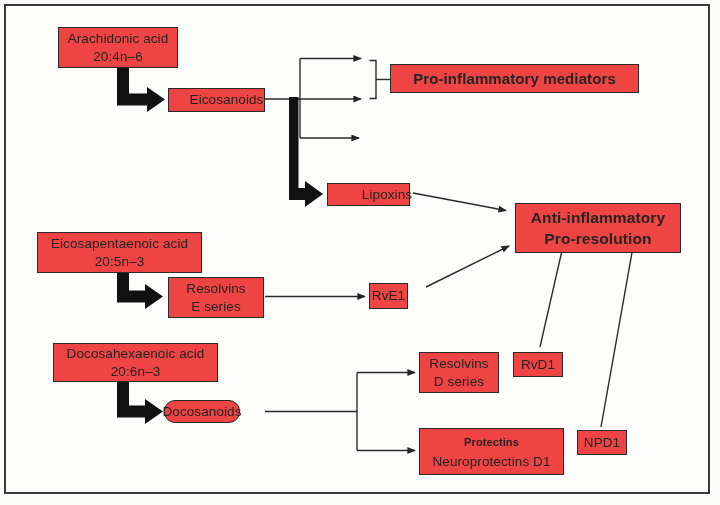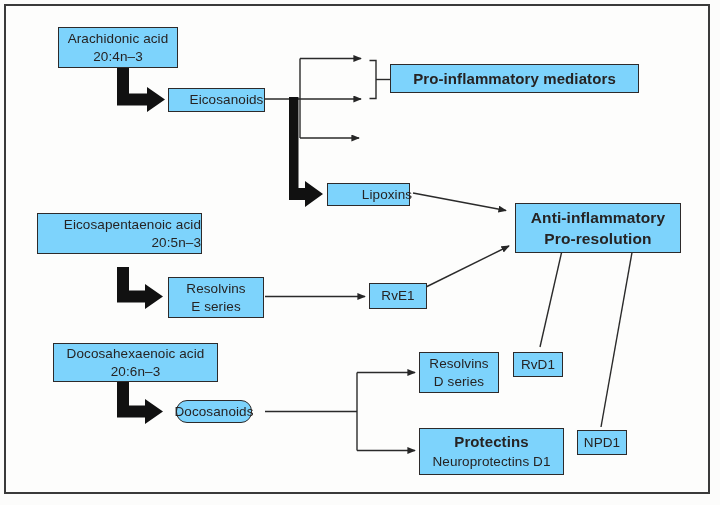--- a/index.html
+++ b/index.html
@@ -10,43 +10,43 @@
     color:#262323;
     overflow:hidden;
   }
   #frame{
     position:absolute;left:4px;top:4px;width:706px;height:490px;
     border:2px solid #3a3a3a;box-sizing:border-box;background:#fdfdfc;
   }
   #connectors{position:absolute;left:0;top:0;width:720px;height:505px;}
   .node{
     position:absolute;box-sizing:border-box;
-    border:1.7px solid #2d2a2a;background:#7dd3fc;
+    border:1.7px solid #2d2a2a;background:#ef4444;
     display:flex;flex-direction:column;justify-content:center;align-items:center;
     text-align:center;line-height:18px;font-size:13.5px;
     letter-spacing:0.1px;
   }
   .node .l{white-space:nowrap;}
   .bold{font-weight:bold;}
   
   #n-arachidonic {left:58px; top:27px; width:120px;height:41px;}
   #n-eicosanoids {left:168px;top:88px; width:97px; height:24px;padding-left:20px;}
   #n-pro        {left:390px;top:64px; width:249px;height:29px;font-size:15px;}
   #n-eets       {left:363px;top:118px;width:47px; height:39px;}
   #n-lipoxins   {left:327px;top:183px;width:83px; height:23px;padding-left:37px;}
   #n-anti       {left:515px;top:187px;width:166px;height:50px;font-size:15.5px;line-height:21px;margin-top:16px;}
-  #n-epa        {left:37px; top:213px;width:165px;height:41px;align-items:flex-end;}
+  #n-epa        {left:37px; top:232px;width:165px;height:41px;}
   #n-resolvins-e{left:168px;top:277px;width:96px; height:41px;}
-  #n-rve1       {left:369px;top:283px;width:58px; height:26px;}
+  #n-rve1       {left:369px;top:283px;width:39px; height:26px;}
   #n-dha        {left:37px; top:343px;width:165px;height:39px;margin-left:16px;}
-  #n-docosanoids{left:176px;top:400px;width:76px; height:23px;border-radius:11px;}
+  #n-docosanoids{left:164px;top:400px;width:76px; height:23px;border-radius:11px;}
   #n-resolvins-d{left:419px;top:352px;width:80px; height:41px;}
   #n-rvd1       {left:513px;top:352px;width:50px; height:25px;}
   #n-protectins {left:419px;top:428px;width:145px;height:47px;line-height:20px;}
-  #n-protectins .t1{font-size:15px;}
+  #n-protectins .t1{font-size:11px;}
   #n-npd1       {left:577px;top:430px;width:50px; height:25px;}
 </style>
 </head>
 <body>
 
 <div id="stage">
   <div id="frame"></div>
 
   <svg id="connectors" viewBox="0 0 720 505" xmlns="http://www.w3.org/2000/svg">
     <defs>
@@ -77,21 +77,21 @@
     <g fill="#111111" stroke="none">
       <path d="M117,67 L129,67 L129,93.5 L147,93.5 L147,87 L165,99.5 L147,112 L147,105.5 L117,105.5 Z"></path>
       <path d="M117,267 L129,267 L129,290.5 L145,290.5 L145,284 L163,296.5 L145,309 L145,302.5 L117,302.5 Z"></path>
       <path d="M117,381 L129,381 L129,405.5 L145,405.5 L145,399 L163,411.5 L145,424 L145,417.5 L117,417.5 Z"></path>
       <path d="M289,97 L298.5,97 L298.5,188 L305,188 L305,181 L323,194 L305,207 L305,200 L289,200 Z"></path>
     </g>
   </svg>
 
   <div class="node" id="n-arachidonic">
     <span class="l">Arachidonic acid</span>
-    <span class="l">20:4n–3</span>
+    <span class="l">20:4n–6</span>
   </div>
 
   <div class="node" id="n-eicosanoids">
     <span class="l">Eicosanoids</span>
   </div>
 
   <div class="node bold" id="n-pro">
     <span class="l">Pro-inflammatory mediators</span>
   </div>
 

